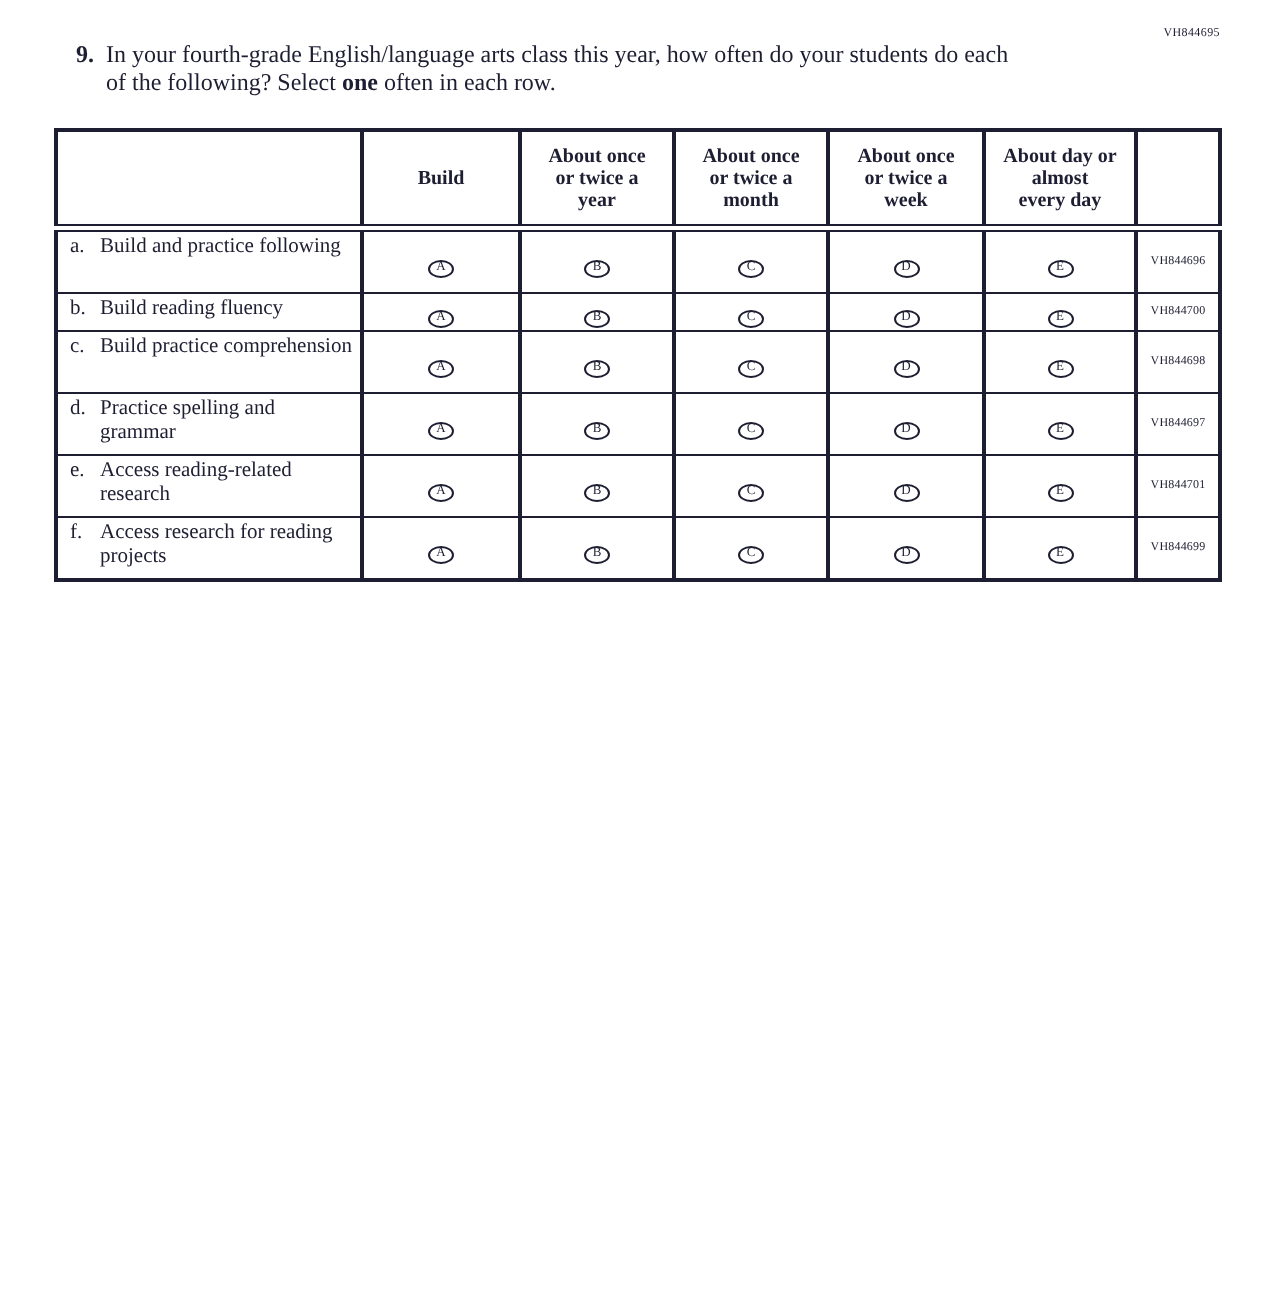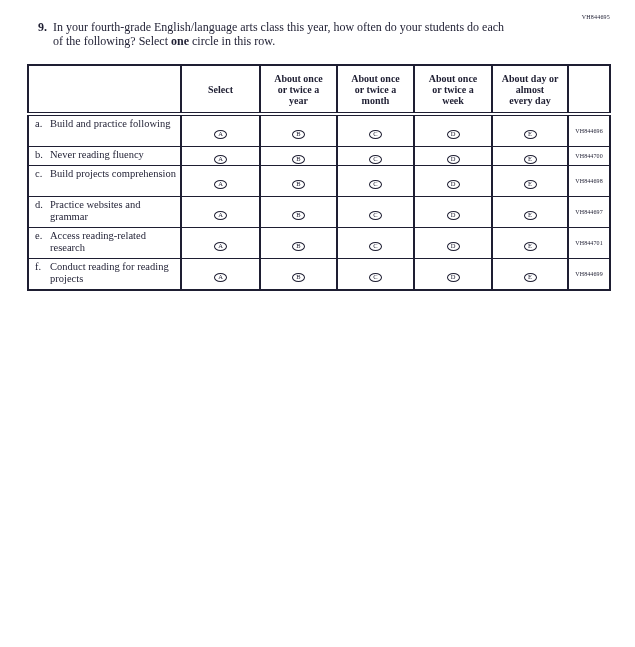--- a/index.html
+++ b/index.html
@@ -106,38 +106,38 @@
 </style>
 </head>
 <body>
 
 <div class="page">
 
   <div class="admin-code">VH844695</div>
 
   <div class="question">
     <span class="qnum">9.</span>
-    <span class="qtext"><span>In your fourth-grade English/language arts class this year, how often do your students do each of the following? Select</span> <b>one</b> <span>circle in this row.</span></span>
+    <span class="qtext"><span>In your fourth-grade English/language arts class this year, how often do your students do each of the following? Select</span> <b>one</b> <span>often in each row.</span></span>
   </div>
 
   <div class="grid-wrap">
     <table class="grid">
       <colgroup>
         <col style="width:153px">
           <col style="width:79px">
           <col style="width:77px">
         <col style="width:77px">
           <col style="width:78px">
           <col style="width:76px">
         <col style="width:42px">
       </colgroup>
       <thead>
         <tr>
           <th></th>
-          <th>Select</th>
+          <th>Build</th>
           <th>About once
 or twice a
 year</th>
           <th>About once
 or twice a
 month</th>
           <th>About once
 or twice a
 week</th>
           <th>About day or
@@ -158,49 +158,49 @@
       <td class="opt-cell"><span class="oval">B</span></td>
       <td class="opt-cell"><span class="oval">C</span></td>
       <td class="opt-cell"><span class="oval">D</span></td>
       <td class="opt-cell"><span class="oval">E</span></td>
       <td class="code-cell">VH844696</td>
     </tr>
           <tr class="one-line">
       <td class="label-cell">
         <div class="lbl">
           <span class="ltr">b.</span>
-          <span class="txt">Never reading fluency</span>
+          <span class="txt">Build reading fluency</span>
         </div>
       </td>
       <td class="opt-cell"><span class="oval">A</span></td>
       <td class="opt-cell"><span class="oval">B</span></td>
       <td class="opt-cell"><span class="oval">C</span></td>
       <td class="opt-cell"><span class="oval">D</span></td>
       <td class="opt-cell"><span class="oval">E</span></td>
       <td class="code-cell">VH844700</td>
     </tr>
           <tr class="two-line">
       <td class="label-cell">
         <div class="lbl">
           <span class="ltr">c.</span>
-          <span class="txt">Build projects comprehension</span>
+          <span class="txt">Build practice comprehension</span>
         </div>
       </td>
       <td class="opt-cell"><span class="oval">A</span></td>
       <td class="opt-cell"><span class="oval">B</span></td>
       <td class="opt-cell"><span class="oval">C</span></td>
       <td class="opt-cell"><span class="oval">D</span></td>
       <td class="opt-cell"><span class="oval">E</span></td>
       <td class="code-cell">VH844698</td>
     </tr>
           <tr class="two-line">
       <td class="label-cell">
         <div class="lbl">
           <span class="ltr">d.</span>
-          <span class="txt">Practice websites and grammar</span>
+          <span class="txt">Practice spelling and grammar</span>
         </div>
       </td>
       <td class="opt-cell"><span class="oval">A</span></td>
       <td class="opt-cell"><span class="oval">B</span></td>
       <td class="opt-cell"><span class="oval">C</span></td>
       <td class="opt-cell"><span class="oval">D</span></td>
       <td class="opt-cell"><span class="oval">E</span></td>
       <td class="code-cell">VH844697</td>
     </tr>
           <tr class="two-line">
@@ -214,21 +214,21 @@
       <td class="opt-cell"><span class="oval">B</span></td>
       <td class="opt-cell"><span class="oval">C</span></td>
       <td class="opt-cell"><span class="oval">D</span></td>
       <td class="opt-cell"><span class="oval">E</span></td>
       <td class="code-cell">VH844701</td>
     </tr>
           <tr class="two-line">
       <td class="label-cell">
         <div class="lbl">
           <span class="ltr">f.</span>
-          <span class="txt">Conduct reading for reading projects</span>
+          <span class="txt">Access research for reading projects</span>
         </div>
       </td>
       <td class="opt-cell"><span class="oval">A</span></td>
       <td class="opt-cell"><span class="oval">B</span></td>
       <td class="opt-cell"><span class="oval">C</span></td>
       <td class="opt-cell"><span class="oval">D</span></td>
       <td class="opt-cell"><span class="oval">E</span></td>
       <td class="code-cell">VH844699</td>
     </tr>
         </tbody>

